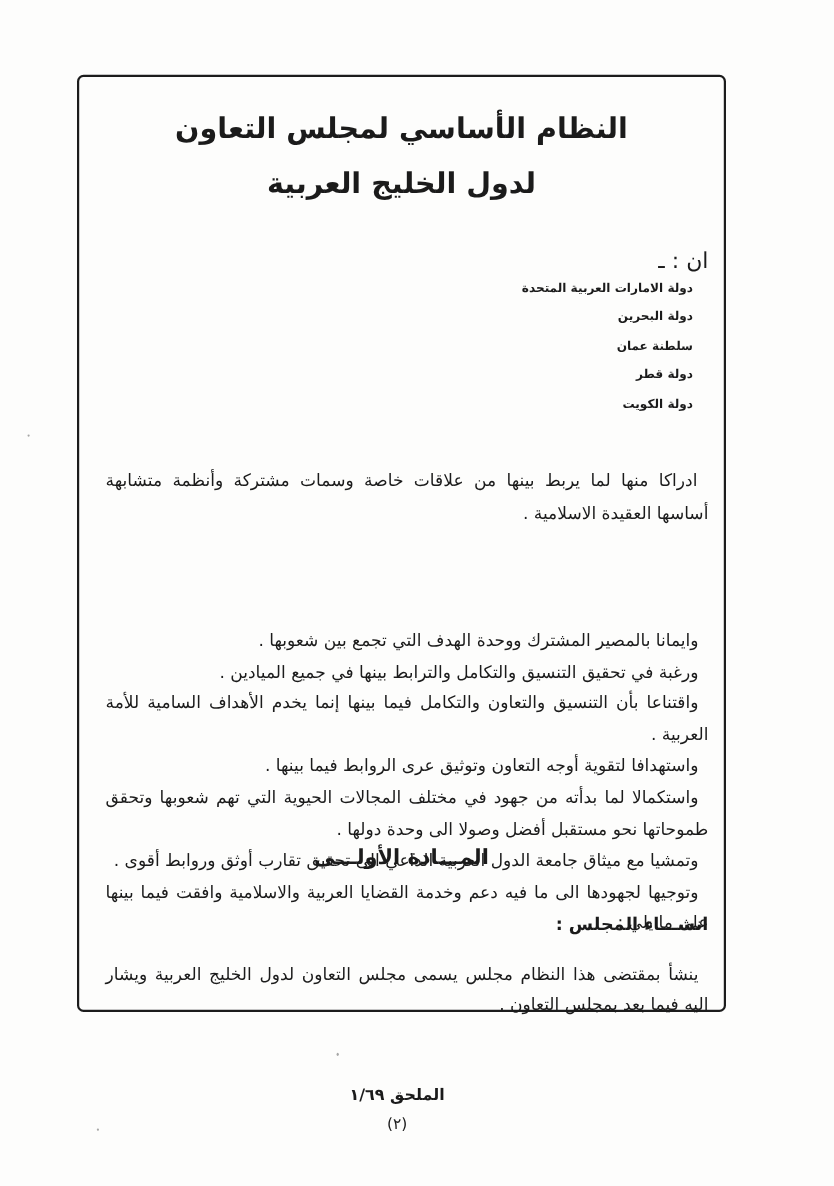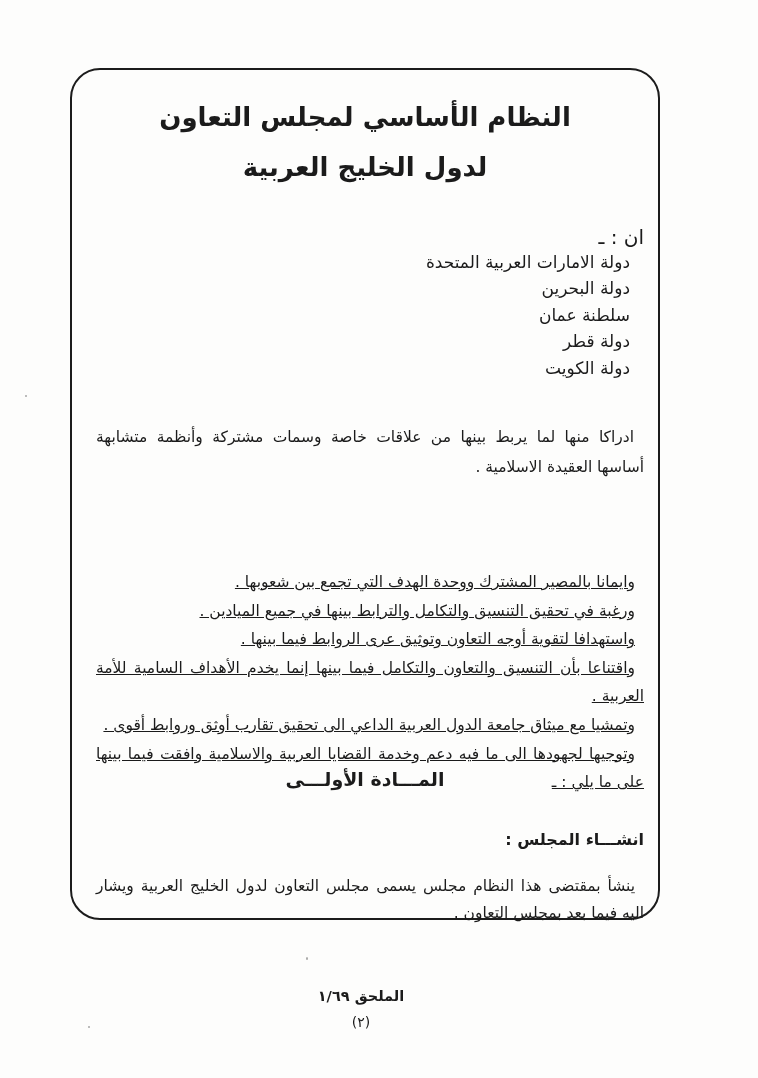--- a/index.html
+++ b/index.html
@@ -20,21 +20,21 @@
     inset: 0;
   }
   
   .frame {
     position: absolute;
     left: 70px;
     top: 68px;
     width: 586px;
     height: 848px;
     border: 2px solid #1c1c1c;
-    border-radius: 30px;
+    border-radius: 6px;
   }
   .title-block {
     position: absolute;
     top: 22px;
     left: 0;
     right: 0;
     text-align: center;
     font-weight: bold;
     font-size: 26px;
     line-height: 50px;
@@ -43,23 +43,24 @@
   .intro {
     position: absolute;
     top: 155px;
     right: 14px;
     font-size: 20px;
   }
   .countries {
     position: absolute;
     top: 179px;
     right: 28px;
-    font-size: 17px;
+    font-size: 11px;
     line-height: 26.4px;
     text-align: right;
+    font-weight: bold;
   }
   .recital-main {
     position: absolute;
     top: 352px;
     right: 14px;
     left: 24px;
     font-size: 15.5px;
     line-height: 30px;
     text-align: justify;
     text-align-last: right;
@@ -71,21 +72,20 @@
     right: 14px;
     left: 24px;
     font-size: 15.5px;
     line-height: 28.6px;
     text-align: justify;
     text-align-last: right;
   }
   .recitals p {
     margin: 0;
     text-indent: 9px;
-    text-decoration: underline;
   }
   .article-heading {
     position: absolute;
     top: 698px;
     left: 0;
     right: 0;
     text-align: center;
     font-weight: bold;
     font-size: 19px;
   }
@@ -167,24 +167,25 @@
       </div>
 
     <div class="recital-main" dir="rtl">ادراكا منها لما يربط بينها من علاقات خاصة وسمات مشتركة وأنظمة متشابهة أساسها العقيدة الاسلامية .</div>
 
     <div class="recitals" dir="rtl">
 
         <p class="recital">وايمانا بالمصير المشترك ووحدة الهدف التي تجمع بين شعوبها .</p>
 
         <p class="recital">ورغبة في تحقيق التنسيق والتكامل والترابط بينها في جميع الميادين .</p>
 
+        <p class="recital">واقتناعا بأن التنسيق والتعاون والتكامل فيما بينها إنما يخدم الأهداف السامية للأمة العربية .</p>
+
         <p class="recital">واستهدافا لتقوية أوجه التعاون وتوثيق عرى الروابط فيما بينها .</p>
 
-        <p class="recital">واقتناعا بأن التنسيق والتعاون والتكامل فيما بينها إنما يخدم الأهداف السامية للأمة العربية .</p>
-
+        <p class="recital">واستكمالا لما بدأته من جهود في مختلف المجالات الحيوية التي تهم شعوبها وتحقق طموحاتها نحو مستقبل أفضل وصولا الى وحدة دولها .</p>
 
         <p class="recital">وتمشيا مع ميثاق جامعة الدول العربية الداعي الى تحقيق تقارب أوثق وروابط أقوى .</p>
 
         <p class="recital">وتوجيها لجهودها الى ما فيه دعم وخدمة القضايا العربية والاسلامية وافقت فيما بينها على ما يلي : ـ</p>
       </div>
 
     <div class="article-heading" dir="rtl">المـــادة الأولـــى</div>
 
     <div class="section-heading" dir="rtl">انشـــاء المجلس :</div>
 

